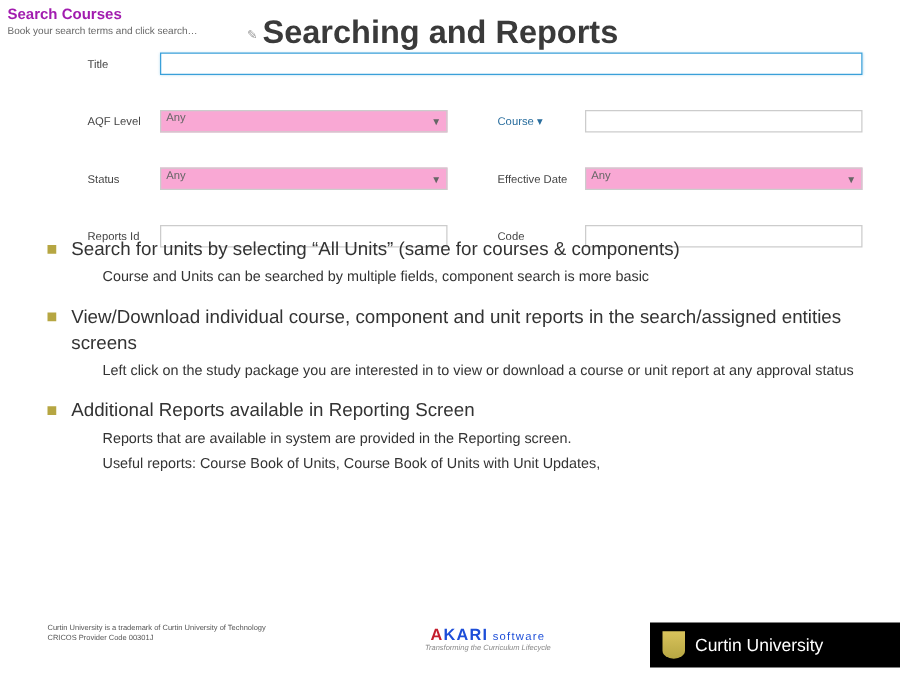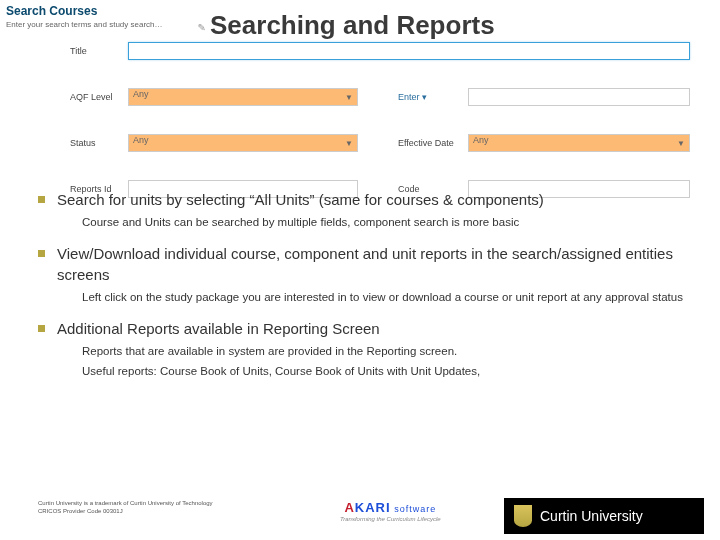--- a/index.html
+++ b/index.html
@@ -21,21 +21,21 @@
   }
   .search-courses {
     position: absolute;
     top: 4px;
     left: 6px;
     width: 200px;
   }
   .sc-title {
     font-size: 12px;
     font-weight: bold;
-    color: #0c4a6e;
+    color: #a21caf;
   }
   .sc-sub {
     font-size: 8px;
     color: #666;
     margin-top: 2px;
   }
   .sc-edit-icon {
     position: absolute;
     right: 0;
     top: 18px;
@@ -68,21 +68,21 @@
     padding: 0 4px;
   }
   .title-input {
     flex: 1;
     border: 1px solid #3aa0d9;
     box-shadow: 0 0 2px rgba(58,160,217,0.4);
   }
   .form-select {
     height: 18px;
     border: 1px solid #ccc;
-    background: #fdba74;
+    background: #f9a8d4;
     font-size: 9px;
     color: #666;
     padding: 0 4px;
     position: relative;
   }
   .sel-wide { width: 230px; }
   .caret {
     position: absolute;
     right: 4px;
     top: 4px;
@@ -155,21 +155,21 @@
   .akari-a { color: #c41e2e; }
   .akari-rest { color: #1d4ed8; }
   .akari-tag {
     font-size: 6px;
     font-style: italic;
     color: #888;
     margin-top: 1px;
   }
   .curtin-block {
     position: absolute;
-    right: 16px;
+    right: 0;
     bottom: 0;
     height: 36px;
     width: 200px;
     background: #000;
     color: #fff;
     display: flex;
     align-items: center;
     gap: 8px;
     padding-left: 10px;
   }
@@ -189,38 +189,38 @@
     font-size: 9px;
   }
 </style>
 </head>
 <body>
 
 <div class="heading">Searching and Reports</div>
 
 <div class="search-courses">
   <div class="sc-title">Search Courses</div>
-  <div class="sc-sub">Enter your search terms and study search…</div>
+  <div class="sc-sub">Book your search terms and click search…</div>
   <span class="sc-edit-icon">✎</span>
 </div>
 
 <div class="form-panel">
   <div class="form-row">
     <div class="form-label">Title</div>
     <input class="form-input title-input" style="">
   </div>
   <div class="form-row">
     <div class="form-label">AQF Level</div>
     <div class="form-select sel-wide">
       <span>Any</span>
       <span class="caret">▼</span>
     </div>
     <div class="row-gap"></div>
     <div class="form-label2 person-label">
-      <span>Enter </span><span>▾</span>
+      <span>Course </span><span>▾</span>
     </div>
     <input class="form-input" style="flex: 1 1 0%;">
   </div>
   <div class="form-row">
     <div class="form-label">Status</div>
     <div class="form-select sel-wide">
       <span>Any</span>
       <span class="caret">▼</span>
     </div>
     <div class="row-gap"></div>

